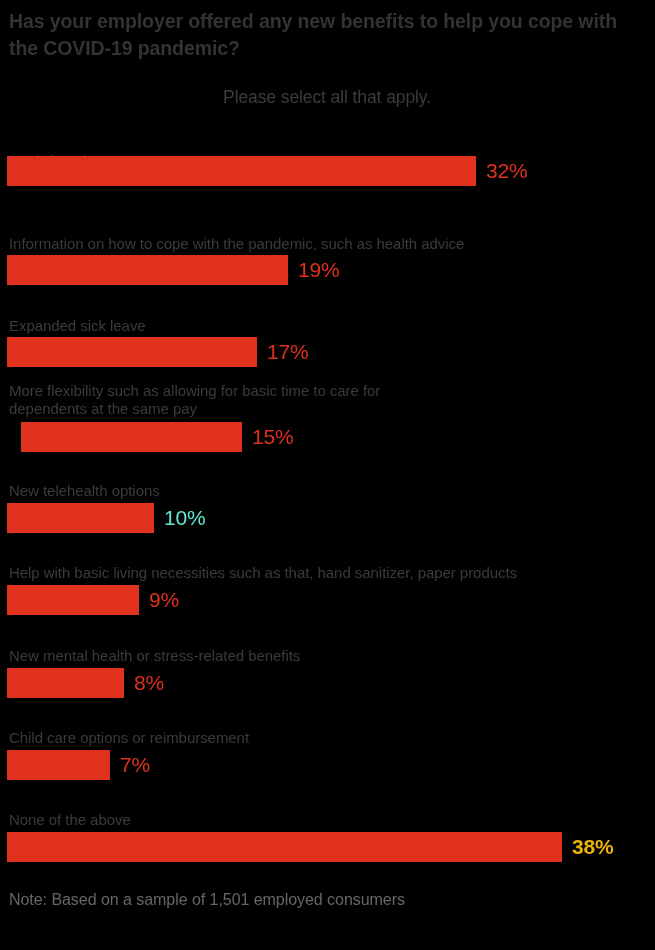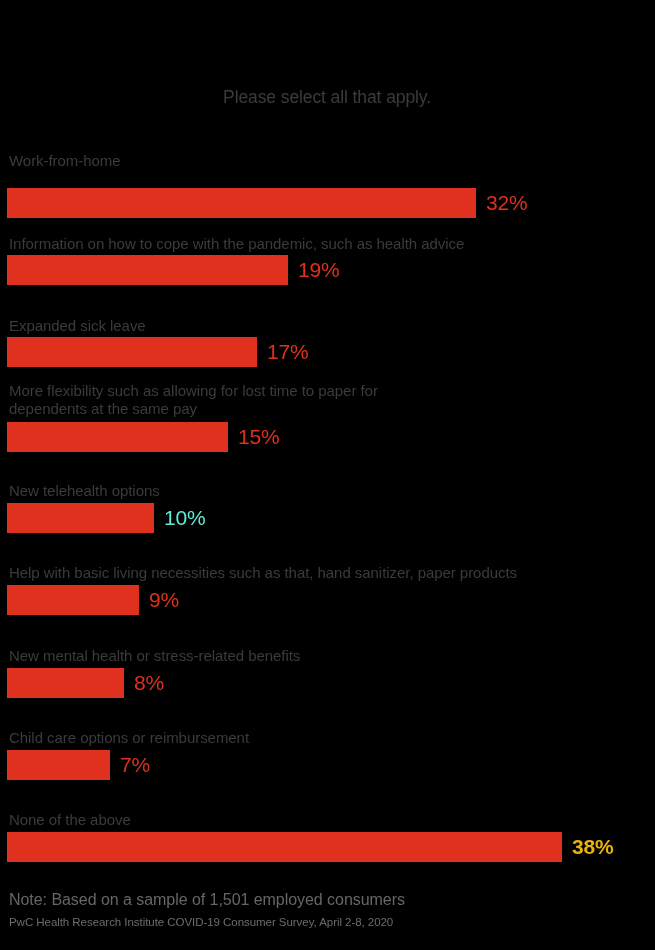--- a/index.html
+++ b/index.html
@@ -102,48 +102,49 @@
     line-height: 15px;
     color: #6d6d6d;
     letter-spacing: -0.05px;
   }
 </style>
 </head>
 <body>
 
 <div class="page">
 
+  <div class="title">Has your employer offered any new benefits to help you cope with the COVID-19 pandemic?</div>
   <div class="subtitle">Please select all that apply.</div>
 
   <div class="bars">
       <div class="bar-row">
         <div class="bar-label" style="top: 152px;">Work-from-home</div>
-        <div class="bar-track" style="top: 188px; height: 38px; width: 559px;">
+        <div class="bar-track" style="top: 156px; height: 38px; width: 559px;">
           <div class="bar-fill" style="width: 469px; background: rgb(224, 48, 30);"></div>
           <div class="bar-value" style="left: 479px; color: rgb(224, 48, 30);">32%</div>
         </div>
       </div>
       <div class="bar-row">
         <div class="bar-label" style="top: 235px;">Information on how to cope with the pandemic, such as health advice</div>
         <div class="bar-track" style="top: 255px; height: 30px; width: 371px;">
           <div class="bar-fill" style="width: 281px; background: rgb(224, 48, 30);"></div>
           <div class="bar-value" style="left: 291px; color: rgb(224, 48, 30);">19%</div>
         </div>
       </div>
       <div class="bar-row">
         <div class="bar-label" style="top: 317px;">Expanded sick leave</div>
         <div class="bar-track" style="top: 337px; height: 30px; width: 340px;">
           <div class="bar-fill" style="width: 250px; background: rgb(224, 48, 30);"></div>
           <div class="bar-value" style="left: 260px; color: rgb(224, 48, 30);">17%</div>
         </div>
       </div>
       <div class="bar-row">
-        <div class="bar-label" style="top: 382px;">More flexibility such as allowing for lost time to paper for
+        <div class="bar-label" style="top: 382px;">More flexibility such as allowing for basic time to care for
 dependents at the same pay</div>
-        <div class="bar-track" style="top: 422px; height: 30px; width: 311px;">
+        <div class="bar-track" style="top: 422px; height: 30px; width: 311px; margin-left: 14px;">
           <div class="bar-fill" style="width: 221px; background: rgb(224, 48, 30);"></div>
           <div class="bar-value" style="left: 231px; color: rgb(224, 48, 30);">15%</div>
         </div>
       </div>
       <div class="bar-row">
         <div class="bar-label" style="top: 482px; text-align: center;">New telehealth options</div>
         <div class="bar-track" style="top: 503px; height: 30px; width: 237px;">
           <div class="bar-fill" style="width: 147px; background: rgb(224, 48, 30);"></div>
           <div class="bar-value" style="left: 157px; color: #5eead4;">10%</div>
         </div>
@@ -172,15 +173,14 @@
       <div class="bar-row">
         <div class="bar-label" style="top: 811px;">None of the above</div>
         <div class="bar-track" style="top: 832px; height: 30px; width: 645px;">
           <div class="bar-fill" style="width: 555px; background: rgb(224, 48, 30);"></div>
           <div class="bar-value" style="left: 565px; color: #eab308; font-weight: bold;">38%</div>
         </div>
       </div>
     </div>
 
   <div class="note">Note: Based on a sample of 1,501 employed consumers</div>
-  <div class="source">PwC Health Research Institute COVID-19 Consumer Survey, April 2-8, 2020</div>
 
 </div>
 
 </body></html>

